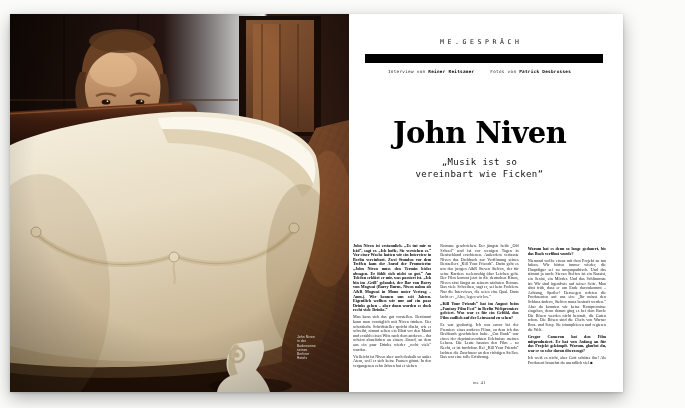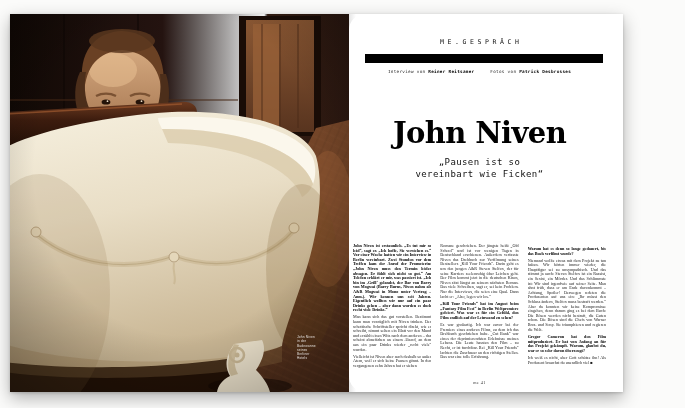--- a/index.html
+++ b/index.html
@@ -10,21 +10,21 @@
           background:#ffffff;box-shadow:0 6px 16px rgba(0,0,0,0.30), 0 1px 3px rgba(0,0,0,0.18);}
   
   .photo-page{position:absolute;left:0;top:0;width:339px;height:378px;overflow:hidden;}
   .photo-page svg{display:block;}
   .photo-caption{position:absolute;left:287px;top:321px;width:46px;
                  color:rgba(255,255,255,0.85);font-size:3.2px;line-height:4.3px;
                  font-family:"Liberation Sans", sans-serif;letter-spacing:0.2px;}
   .spine-shadow{position:absolute;left:339px;top:0;width:7px;height:378px;
                 background:linear-gradient(to right, rgba(0,0,0,0.10), rgba(0,0,0,0));}
   
-  .text-page{position:absolute;left:339px;top:0;width:273px;height:378px;background:#ffffff;border-radius:16px;}
+  .text-page{position:absolute;left:339px;top:0;width:273px;height:378px;background:#ffffff;}
   .page-block{position:absolute;left:4px;width:253px;}
   .kicker{top:24px;text-align:center;font-family:"DejaVu Sans Mono", monospace;
           font-size:6.5px;letter-spacing:3.6px;color:#111;text-indent:3.6px;}
   .black-bar{position:absolute;left:16px;top:40px;width:238px;height:9px;background:#000;}
   .byline{top:55px;text-align:center;font-family:"DejaVu Sans Mono", monospace;
           font-size:4.3px;letter-spacing:0.3px;color:#222;}
   .byline .b{font-weight:bold;color:#000;}
   .byline .gap{display:inline-block;width:10px;}
   .title{top:104px;margin:0;text-align:center;font-family:"DejaVu Serif", serif;
          font-weight:bold;font-size:29px;line-height:30px;letter-spacing:-0.6px;color:#000;}
@@ -171,21 +171,21 @@
       <div class="black-bar"></div>
       <div class="page-block byline" style="position:absolute;">
         <span>Interview von</span>
         <span class="b">Reiner Reitsamer</span>
         <span class="gap"></span>
         <span>Fotos von</span>
         <span class="b">Patrick Desbrosses</span>
       </div>
       <h1 class="page-block title" style="position:absolute;">John Niven</h1>
       <div class="page-block subtitle" style="position:absolute;">
-        <div>„Pausen ist so</div>
+        <div>„Musik ist so</div>
         <div>vereinbart wie Ficken“</div>
       </div>
       <div class="columns">
         <div class="col">
             <p class="lead">John Niven ist erstaunlich. „Es tut mir so leid“, sagt er. „Ich hoffe, Sie verstehen es.“ Vor einer Woche hatten wir ein Interview in Berlin vereinbart. Zwei Stunden vor dem Treffen kam der Anruf der Promoterin: „John Niven muss den Termin leider absagen. Er fühlt sich nicht so gut.“ Am Telefon erklärt er mir, was passiert ist. „Ich bin im ‚Grill‘ gelandet, der Bar von Barry von Mogwai (Barry Burns, Niven nahm als A&amp;R Mogwai in Mono unter Vertrag – Anm.). Wir kennen uns seit Jahren. Eigentlich wollten wir nur auf ein paar Drinks gehen – aber dann wurden es doch recht viele Drinks.“</p>
             <p class="normal">Man kann sich das gut vorstellen. Bestimmt kann man vorzüglich mit Niven trinken. Der schottische Schriftsteller spricht direkt, wie er schreibt, nimmt selten ein Blatt vor den Mund und erzählt einen Witz nach dem anderen – das scheint abzufärben an einem Abend, an dem aus ein paar Drinks wieder „recht viele“ wurden.</p>
             <p class="normal">Vielleicht ist Niven aber auch deshalb so außer Atem, weil er sich keine Pausen gönnt. In den vergangenen zehn Jahren hat er sieben</p>
           </div>
         <div class="col">
             <p class="normal">Romane geschrieben. Der jüngste heißt „Old School“ und ist vor wenigen Tagen in Deutschland erschienen. Außerdem verfasste Niven das Drehbuch zur Verfilmung seines Bestsellers „Kill Your Friends“. Darin geht es um den jungen A&amp;R Steven Stelfox, der für seine Karriere seelenruhig über Leichen geht. Der Film kommt jetzt in die deutschen Kinos, Niven sitzt längst an seinem nächsten Roman. Das viele Schreiben, sagt er, sei kein Problem. Nur die Interviews, die seien eine Qual. Dann lacht er: „Also, legen wir los.“</p>

